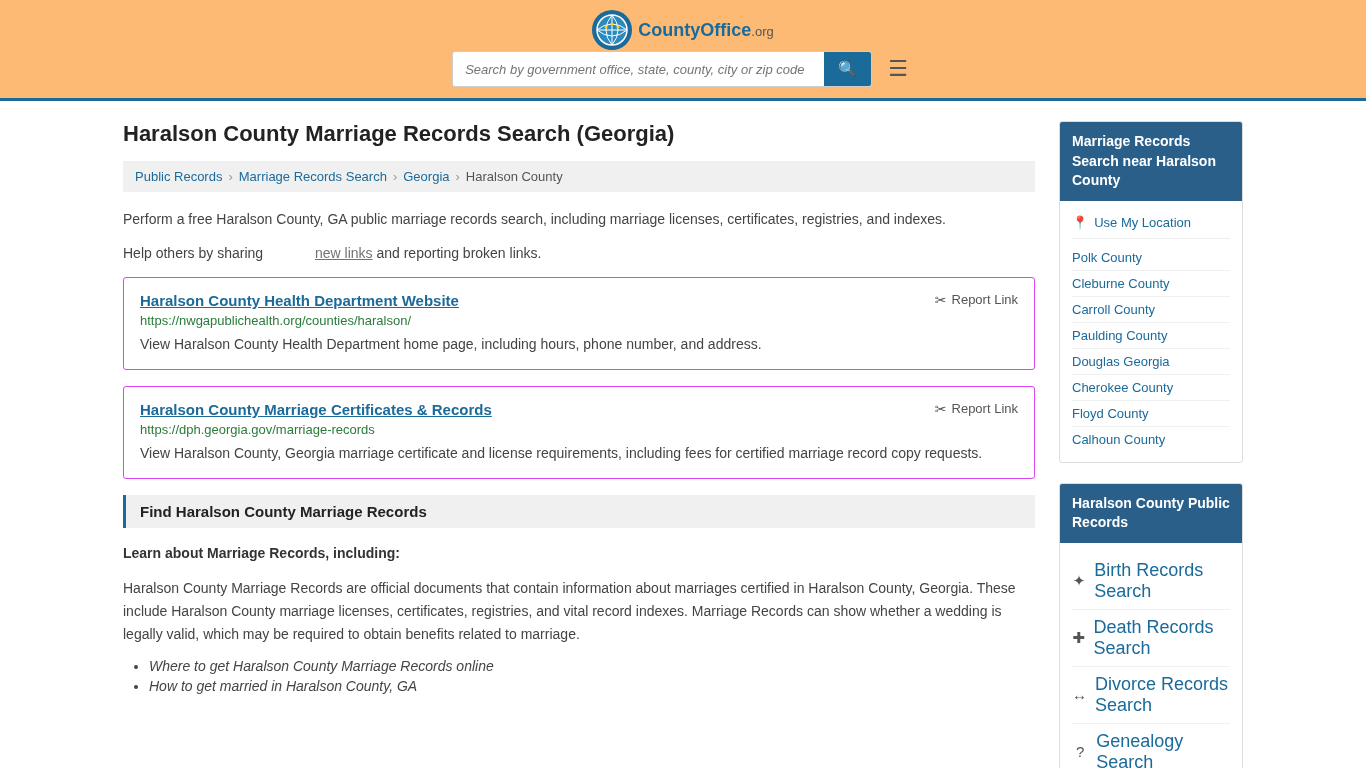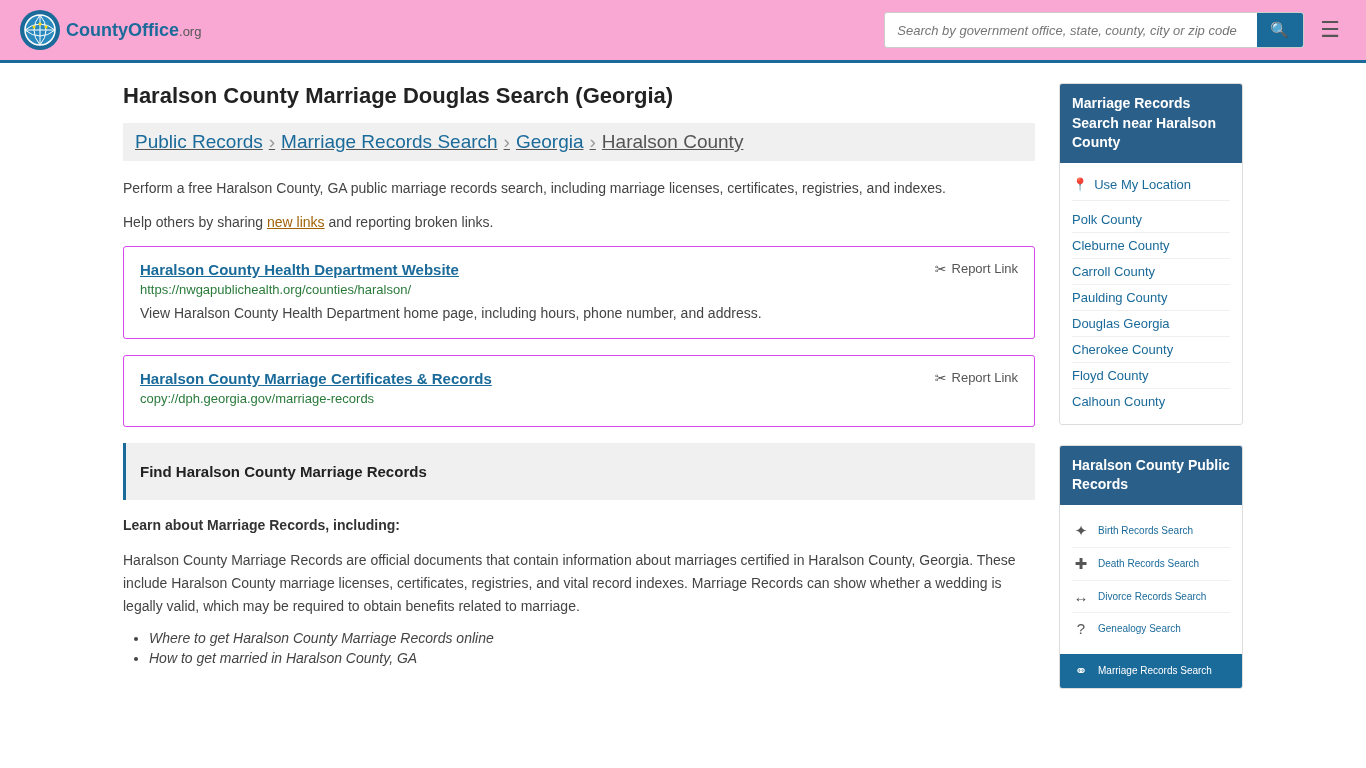--- a/index.html
+++ b/index.html
@@ -1,25 +1,26 @@
 <!DOCTYPE html>
 <html><head>
   <meta charset="utf-8">
   <style>
     * { box-sizing: border-box; margin: 0; padding: 0; }
     body { font-family: Arial, sans-serif; font-size: 14px; color: #333; background: #fff; }
 
     
     .header {
-      background: #f9a8d4;
+      background: #fdba74;
       border-bottom: 3px solid #1a6a9a;
       padding: 10px 20px;
       display: flex;
       align-items: center;
       justify-content: space-between;
+      flex-direction: column;
     }
     .logo-area {
       display: flex;
       align-items: center;
       gap: 6px;
     }
     .logo-icon {
       width: 40px;
       height: 40px;
     }
@@ -82,45 +83,45 @@
       font-size: 22px;
       font-weight: bold;
       color: #222;
       margin-bottom: 14px;
     }
 
     
     .breadcrumb {
       background: #f0f0f0;
       padding: 8px 12px;
-      font-size: 19px;
+      font-size: 13px;
       color: #555;
       margin-bottom: 16px;
       display: flex;
       align-items: flex-end;
       gap: 4px;
       flex-wrap: wrap;
-      text-decoration: underline;
     }
     .breadcrumb a {
       color: #1a6a9a;
       text-decoration: none;
     }
     .breadcrumb .sep { color: #999; margin: 0 2px; }
 
     
     .desc-para {
       margin-bottom: 12px;
       line-height: 1.6;
       color: #444;
       font-size: 14px;
     }
     .desc-para a {
-      color: #a16207;
+      color: #737373;
       text-decoration: underline;
+      margin-left: 48px;
     }
 
     
     .result-item {
       border: 1px solid #d946ef;
       border-radius: 3px;
       padding: 14px 16px;
       margin-bottom: 16px;
       background: #fff;
     }
@@ -156,21 +157,21 @@
     }
     .result-desc {
       color: #444;
       font-size: 14px;
       line-height: 1.5;
     }
 
     
     .section-heading {
       background: #f0f0f0;
-      padding: 20px 14px;
+      padding: 8px 14px;
       font-size: 15px;
       font-weight: bold;
       color: #222;
       margin-bottom: 14px;
       border-left: 3px solid #1a6a9a;
     }
 
     
     .body-text {
       font-size: 14px;
@@ -245,21 +246,21 @@
     }
     .sidebar-record-item:last-child { border-bottom: none; }
     .sidebar-record-icon {
       font-size: 15px;
       color: #555;
       width: 18px;
       text-align: center;
     }
     .sidebar-record-link {
       color: #1a6a9a;
-      font-size: 10px;
+      font-size: 18px;
       text-decoration: none;
     }
 
     
     .sidebar-record-item.highlighted {
       background: #1a6a9a;
       margin: 0 -12px;
       padding: 7px 12px;
     }
     .sidebar-record-item.highlighted .sidebar-record-link {
@@ -299,21 +300,21 @@
       <button>🔍</button>
     </div>
     <div class="menu-icon">☰</div>
   </div>
 </header>
 
 <div class="main-container">
 
   <div class="content-area">
 
-    <h1 class="page-title">Haralson County Marriage Douglas Search (Georgia)</h1>
+    <h1 class="page-title">Haralson County Marriage Records Search (Georgia)</h1>
 
     <div class="breadcrumb">
       <a href="#">Public Records</a>
       <span class="sep">›</span>
       <a href="#">Marriage Records Search</a>
       <span class="sep">›</span>
       <a href="#">Georgia</a>
       <span class="sep">›</span>
       <span>Haralson County</span>
     </div>
@@ -336,21 +337,22 @@
     </div>
 
     <div class="result-item">
       <div class="result-title-row">
         <div class="result-title">Haralson County Marriage Certificates &amp; Records</div>
         <div class="report-link">
           <span class="report-icon">✂</span>
           <span>Report Link</span>
         </div>
       </div>
-      <div class="result-url">copy://dph.georgia.gov/marriage-records</div>
+      <div class="result-url">https://dph.georgia.gov/marriage-records</div>
+      <div class="result-desc">View Haralson County, Georgia marriage certificate and license requirements, including fees for certified marriage record copy requests.</div>
     </div>
 
     <div class="section-heading">Find Haralson County Marriage Records</div>
     <p class="body-text">
       <strong>Learn about Marriage Records, including:</strong>
     </p>
     <p class="body-text">Haralson County Marriage Records are official documents that contain information about marriages certified in Haralson County, Georgia. These include Haralson County marriage licenses, certificates, registries, and vital record indexes. Marriage Records can show whether a wedding is legally valid, which may be required to obtain benefits related to marriage.</p>
     <ul class="bullet-list">
       <li>Where to get Haralson County Marriage Records online</li>
       <li>How to get married in Haralson County, GA</li>

